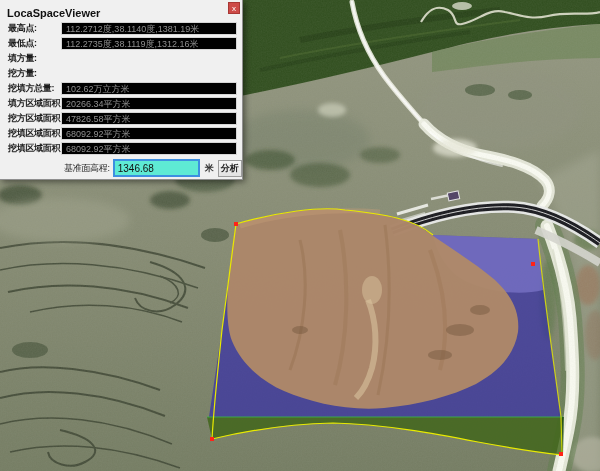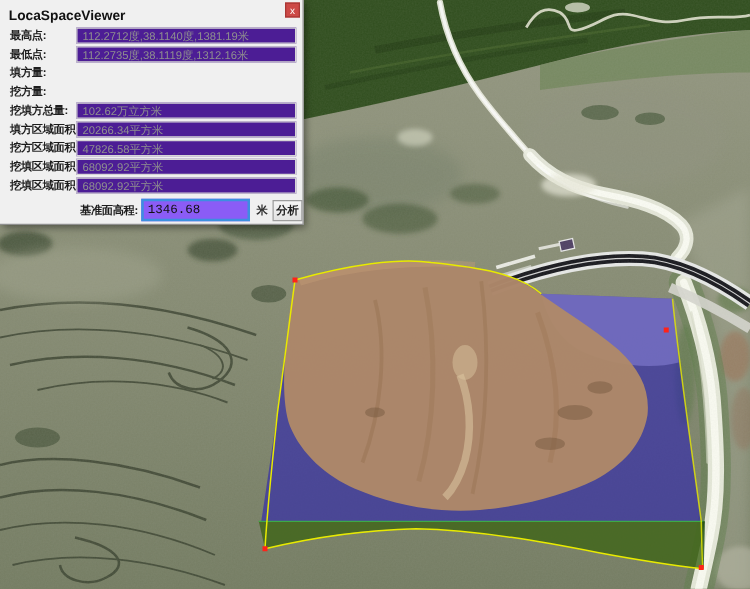--- a/index.html
+++ b/index.html
@@ -23,29 +23,29 @@
     font-size:8px;line-height:9px;text-align:center;cursor:pointer;
   }
   .rows{margin-top:3px;}
   .row{display:flex;align-items:flex-end;height:15px;padding-left:8px;}
   .lbl{
     width:53px;flex:none;font-size:9px;font-weight:bold;color:#1d1d1d;
     white-space:nowrap;overflow:visible;letter-spacing:-0.3px;
   }
   .val{
     flex:1;margin-right:5px;height:13px;line-height:13px;box-sizing:border-box;
-    background:#4c1d95;border:1px solid #d5d5d5;padding-left:4px;
+    background:#000000;border:1px solid #d5d5d5;padding-left:4px;
     font-size:9px;color:#8f8f8f;white-space:nowrap;overflow:hidden;
   }
   .datum{display:flex;align-items:center;margin-top:4px;padding-left:64px;}
-  .dlbl{font-size:9px;font-weight:bold;color:#1d1d1d;white-space:nowrap;letter-spacing:-0.3px;}
+  .dlbl{font-size:9px;font-weight:normal;color:#1d1d1d;white-space:nowrap;letter-spacing:-0.3px;}
   .dinput{
     width:80px;height:14px;box-sizing:content-box;margin-left:3px;
-    border:2px solid #3d8fe0;background:#8b5cf6;font-size:10px;color:#111;
-    padding:0 0 0 3px;outline:none;font-family:Liberation Mono, monospace;
+    border:2px solid #3d8fe0;background:#5eead4;font-size:10px;color:#111;
+    padding:0 0 0 3px;outline:none;font-family:Liberation Sans, sans-serif;
   }
   .unit{font-size:9px;font-weight:bold;color:#333;margin:0 4px 0 5px;}
   .analyze-btn{
     width:30px;height:17px;padding:0;font-size:9px;color:#222;font-family:inherit;
     background:linear-gradient(#f6f6f6,#e2e2e2);border:1px solid #9d9d9d;cursor:pointer;font-weight:bold;
   }
 </style>
 </head>
 <body>
 

